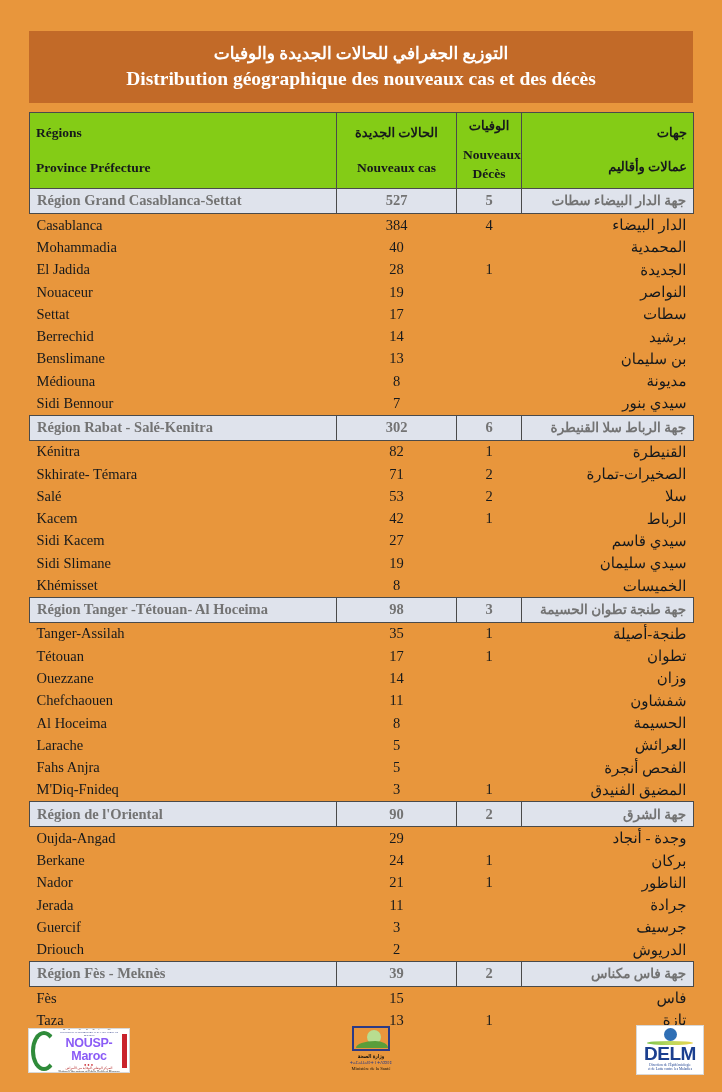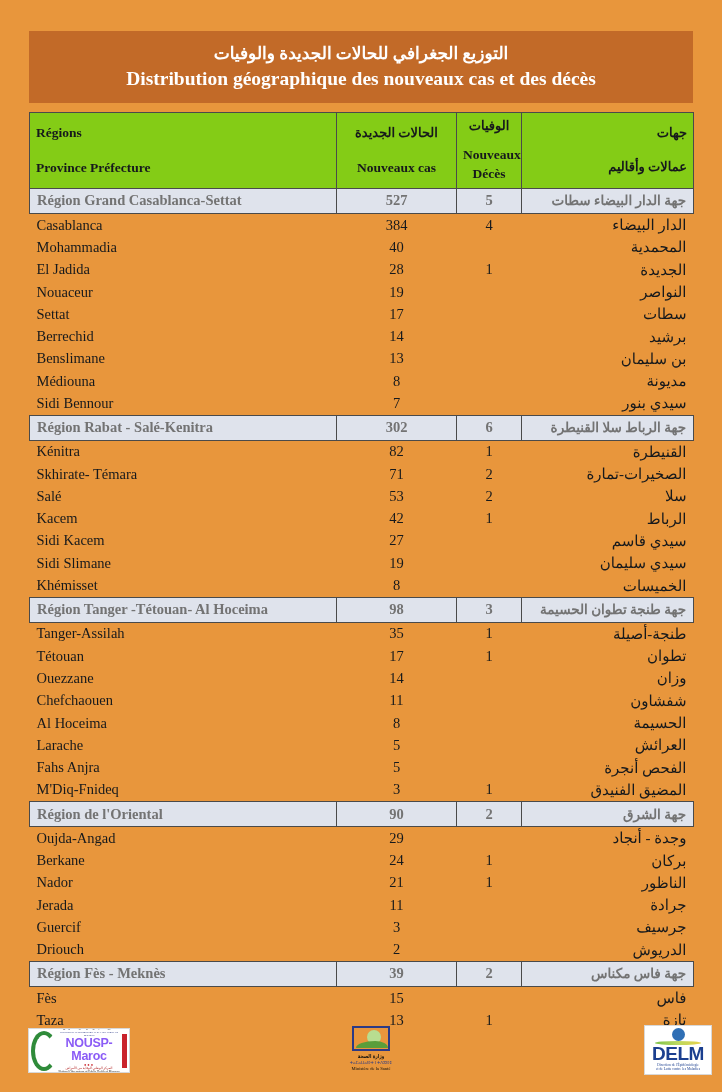--- a/index.html
+++ b/index.html
@@ -151,21 +151,20 @@
     left: 636px;
     top: 3px;
     width: 66px;
     height: 48px;
     background: #ffffff;
     border: 1px solid #d8d8d8;
     display: flex;
     align-items: center;
     justify-content: center;
     overflow: hidden;
-    margin-left: 8px;
   }
   .logo-moh {
     position: absolute;
     left: 338px;
     top: 4px;
     width: 66px;
     height: 52px;
     display: flex;
     flex-direction: column;
     align-items: center;

